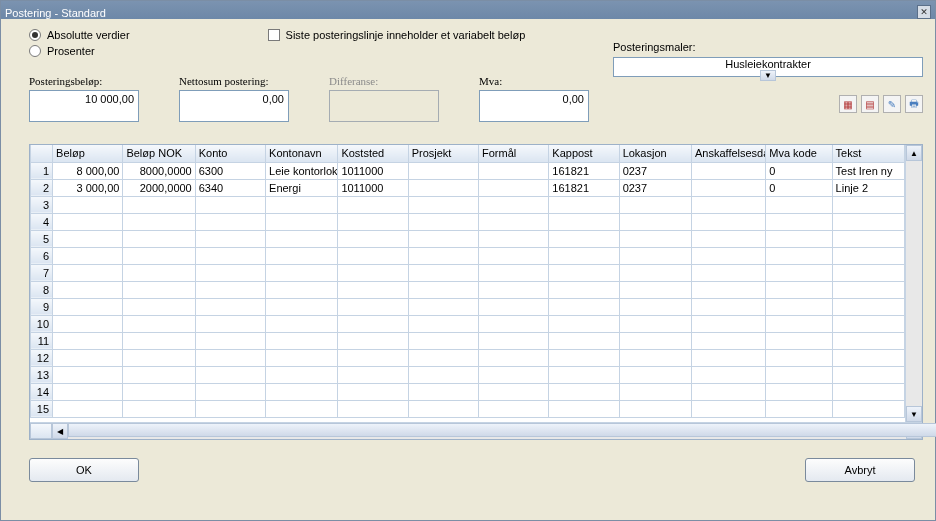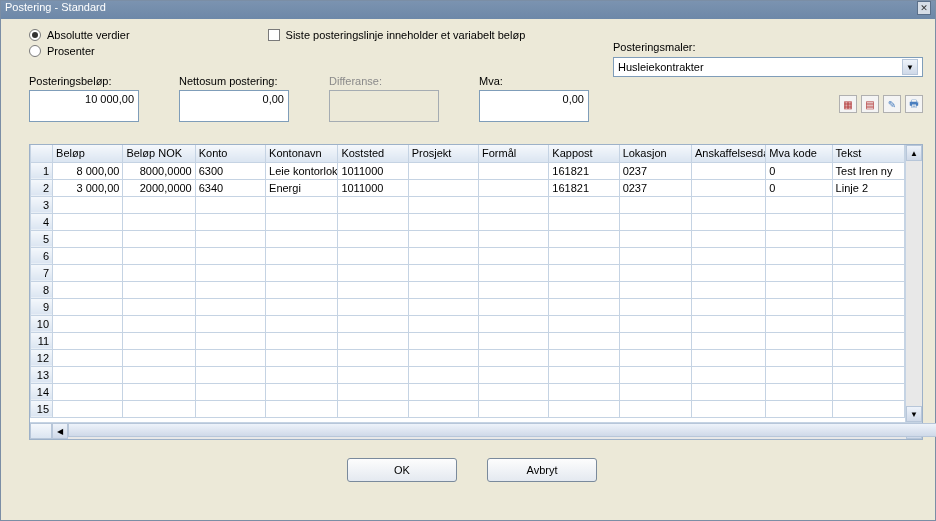--- a/index.html
+++ b/index.html
@@ -16,21 +16,21 @@
     border: 1px solid #7b8ea5;
     background: #ece9d8;
     display: flex;
     flex-direction: column;
   }
   .titlebar {
     height: 18px;
     background: linear-gradient(to bottom, #7b93b0, #6d88a8);
     color: #fff;
     display: flex;
-    align-items: flex-start;
+    align-items: flex-end;
     padding: 0 4px;
     font-size: 11px;
     justify-content: space-between;
   }
   .titlebar .close {
     width: 14px;
     height: 14px;
     background: #d6dde6;
     border: 1px solid #5a6f89;
     color: #333;
@@ -101,20 +101,21 @@
   .maler-select {
     width: 100%;
     height: 20px;
     border: 1px solid #7f9db9;
     background: #fff;
     display: flex;
     align-items: center;
     padding: 0 4px;
     justify-content: space-between;
     cursor: pointer;
+    flex-direction: column;
   }
   .maler-select .arrow {
     width: 16px;
     height: 16px;
     border: 1px solid #b7c6d9;
     background: linear-gradient(to bottom,#eef3fa,#cfd9e8);
     display: flex;
     align-items: center;
     justify-content: center;
     font-size: 8px;
@@ -122,21 +123,21 @@
   .sums-row {
     display: flex;
     margin-top: 14px;
     margin-bottom: 6px;
   }
   .sum-field {
     display: flex;
     flex-direction: column;
     margin-right: 40px;
   }
-  .sum-field .lbl { margin-bottom: 3px; }
+  .sum-field .lbl { margin-bottom: 3px; font-family: Liberation Serif, serif; }
   .sum-field.diff .lbl { color: #8a8a8a; }
   .sum-field .val {
     width: 110px;
     height: 32px;
     border: 1px solid #7f9db9;
     background: #fff;
     text-align: right;
     padding: 1px 4px;
     line-height: 14px;
   }
@@ -242,21 +243,21 @@
     border: 1px solid #b7c6d9;
   }
   .hscroll .corner {
     width: 22px;
     height: 16px;
     background: linear-gradient(to bottom,#f5f8fc,#dbe5f1);
     border: 1px solid #b7c6d9;
   }
   .btn-row {
     display: flex;
-    justify-content: center;
+    justify-content: space-between;
     gap: 30px;
     margin-top: 18px;
     padding-right: 8px;
   }
   .btn {
     width: 110px;
     height: 24px;
     border: 1px solid #7a8a9c;
     background: linear-gradient(to bottom,#fdfdfd,#e4e9f0);
     border-radius: 3px;

